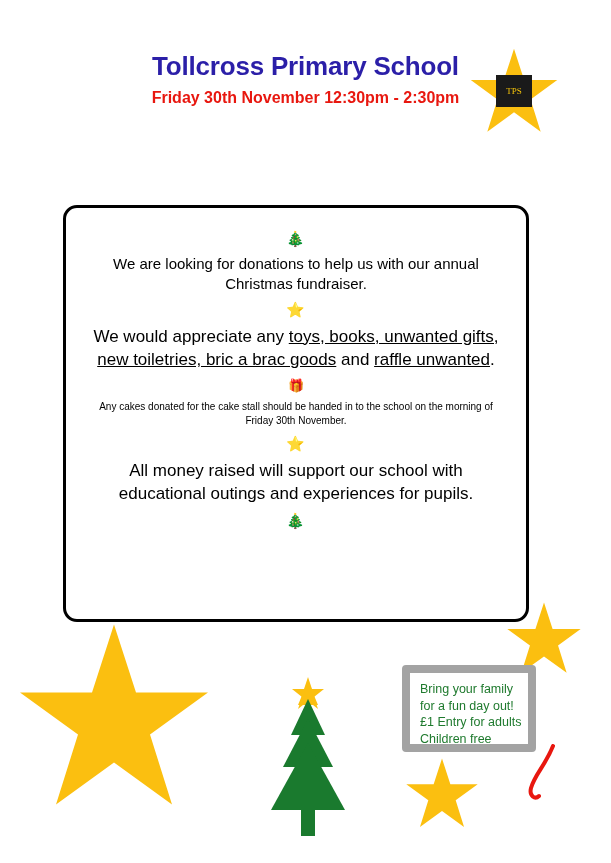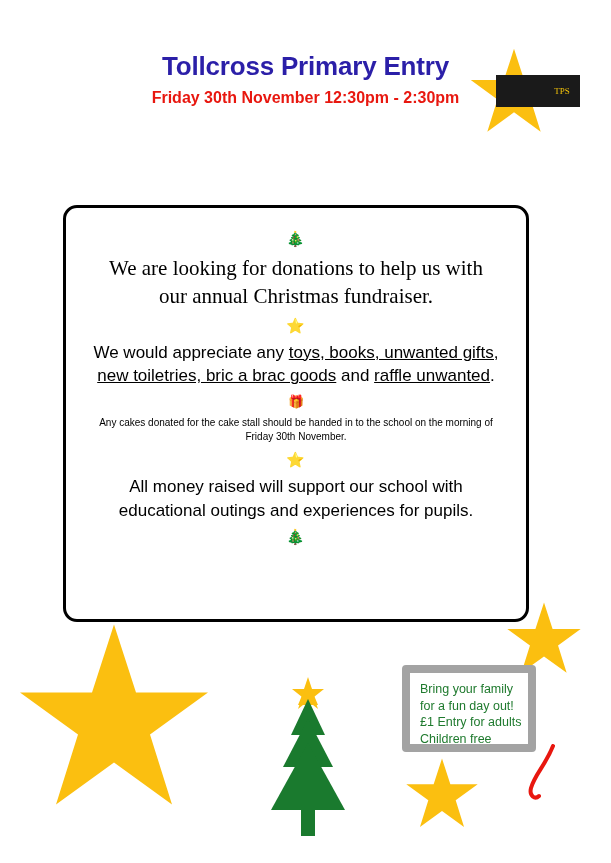--- a/index.html
+++ b/index.html
@@ -67,21 +67,20 @@
     height: 32px;
     background: #1a1a1a;
     display: flex;
     align-items: center;
     justify-content: center;
     color: #f5c40a;
     font-size: 9px;
     line-height: 1;
     font-family: "Liberation Serif", serif;
     text-align: center;
-    padding-left: 48px;
   }
 
   
   .main-box {
     position: absolute;
     left: 63px;
     top: 205px;
     width: 466px;
     height: 417px;
     border: 3px solid #000000;
@@ -94,24 +93,23 @@
     text-align: center;
   }
   .deco {
     font-size: 15px;
     line-height: 1.2;
     margin: 6px 0;
     text-align: center;
   }
   .deco.small { font-size: 13px; }
   .p-large {
-    font-size: 21px;
+    font-size: 15px;
     line-height: 1.35;
     margin: 4px 10px;
-    font-family: Liberation Serif, serif;
   }
   .p-mid {
     font-size: 17px;
     line-height: 1.4;
     margin: 4px 4px;
   }
   .p-small {
     font-size: 10px;
     line-height: 1.45;
     margin: 4px 10px;
@@ -155,21 +153,21 @@
     left: 515px;
     top: 744px;
     width: 40px;
     height: 60px;
   }
 </style>
 </head>
 <body>
 
 <div class="header">
-  <h1 class="school-name">Tollcross Primary Entry</h1>
+  <h1 class="school-name">Tollcross Primary School</h1>
   <p class="fair-date">Friday 30th November 12:30pm - 2:30pm</p>
 </div>
 
 <div class="crest-wrap">
   <svg class="crest-star" viewBox="0 0 100 100">
     <polygon points="50,2 61,36 97,36 68,57 79,92 50,71 21,92 32,57 3,36 39,36" fill="#fbbf10"></polygon>
   </svg>
   <div class="crest-badge">TPS</div>
 </div>
 

